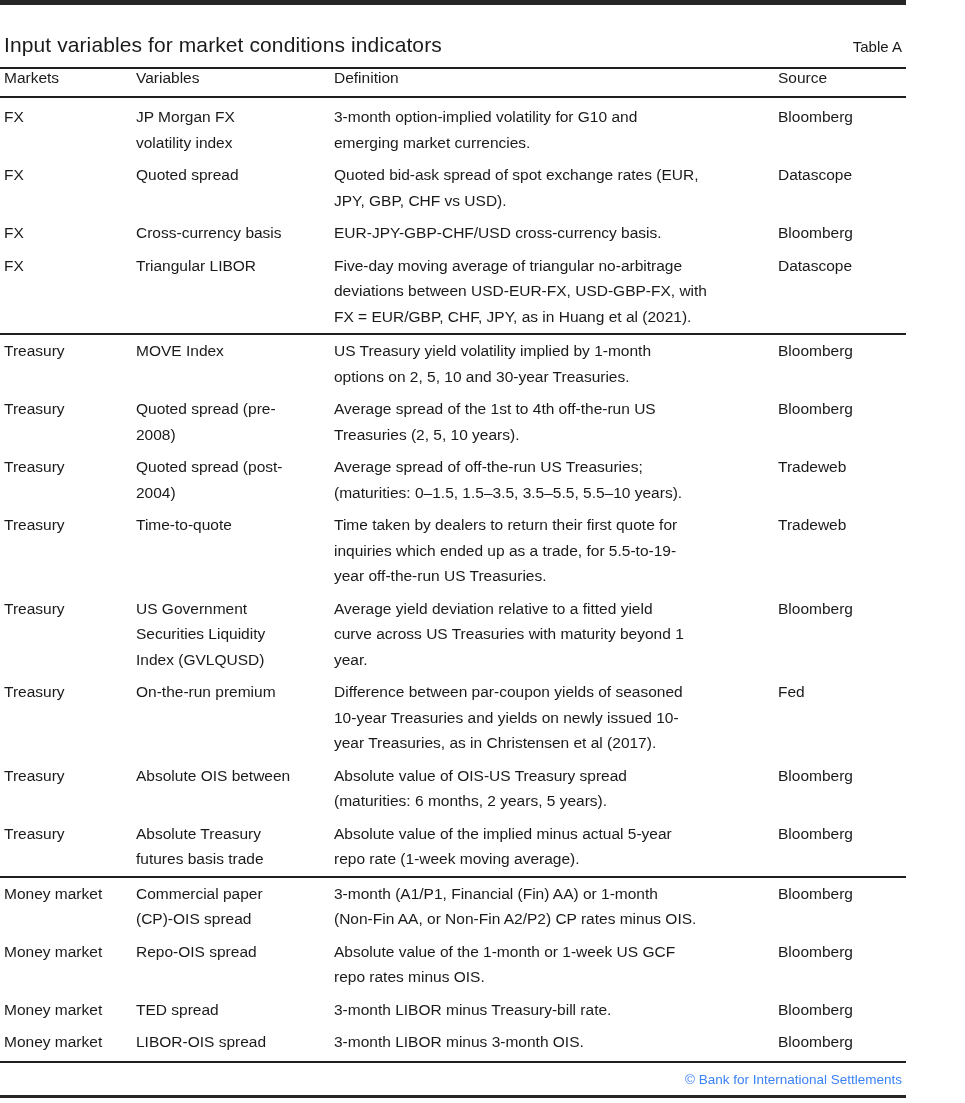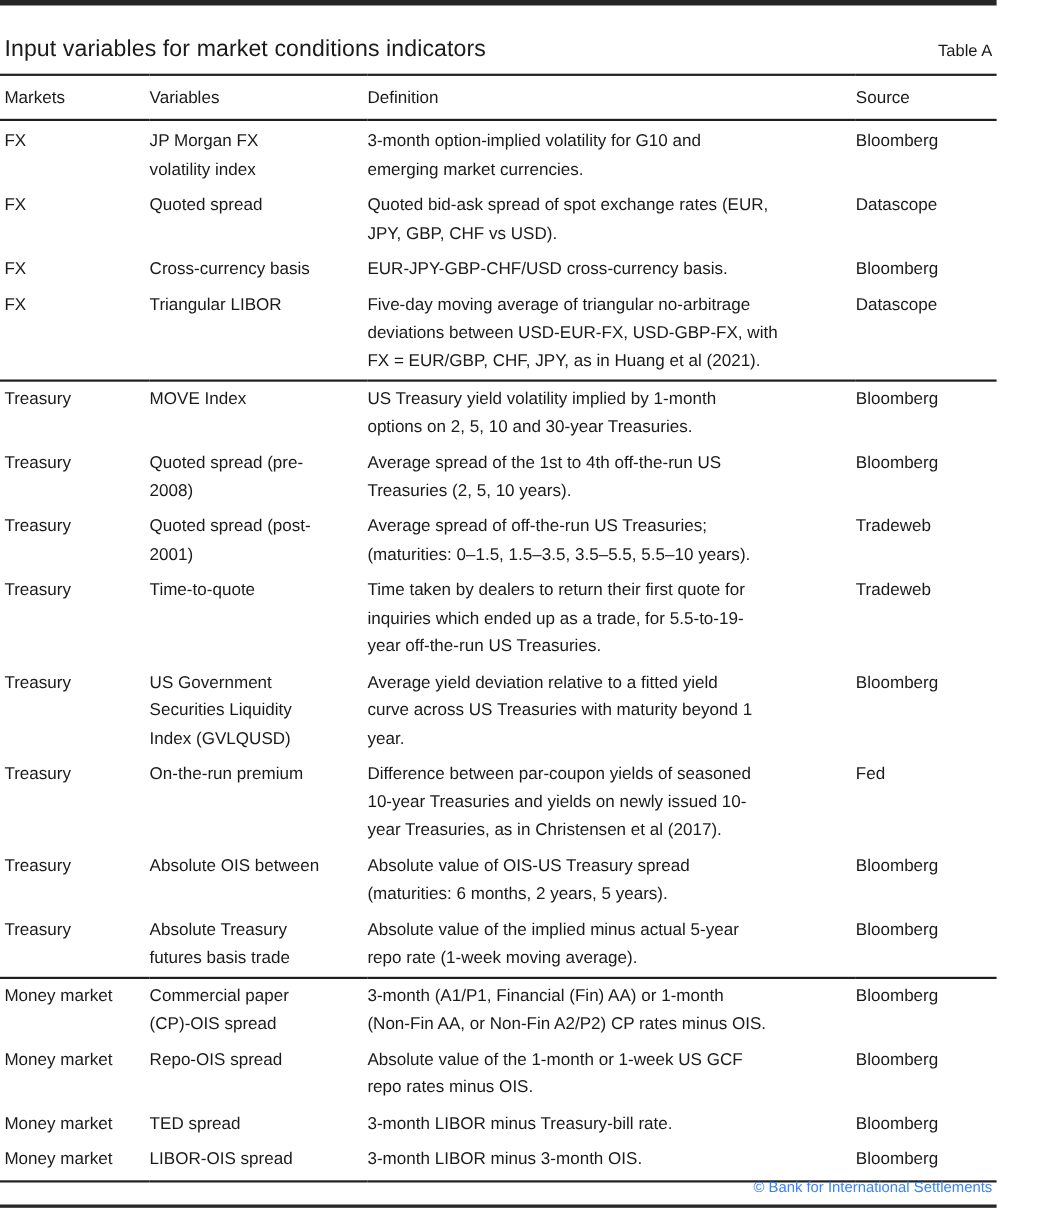--- a/index.html
+++ b/index.html
@@ -44,21 +44,21 @@
   }
   table.main col.c-markets   { width: 136px; }
   table.main col.c-variables { width: 198px; }
   table.main col.c-definition{ width: 444px; }
   table.main col.c-source    { width: auto; }
 
   thead th {
     text-align: left;
     font-weight: 400;
     font-size: 15.5px;
-    padding: 12px 8px 9px 0;
+    padding: 0 8px 9px 0;
     border-top: 2px solid #1f1f1f;
     border-bottom: 2px solid #1f1f1f;
   }
   thead th:first-child { padding-left: 4px; }
 
   tbody td {
     vertical-align: top;
     font-size: 15.5px;
     line-height: 25.5px;
     padding: 3px 10px 4px 0;
@@ -157,21 +157,21 @@
           <td>Treasury</td>
           <td>Quoted spread (pre-
 2008)</td>
           <td>Average spread of the 1st to 4th off-the-run US
 Treasuries (2, 5, 10 years).</td>
           <td>Bloomberg</td>
         </tr>
         <tr>
           <td>Treasury</td>
           <td>Quoted spread (post-
-2001)</td>
+2004)</td>
           <td>Average spread of off-the-run US Treasuries;
 (maturities: 0–1.5, 1.5–3.5, 3.5–5.5, 5.5–10 years).</td>
           <td>Tradeweb</td>
         </tr>
         <tr>
           <td>Treasury</td>
           <td>Time-to-quote</td>
           <td>Time taken by dealers to return their first quote for
 inquiries which ended up as a trade, for 5.5-to-19-
 year off-the-run US Treasuries.</td>

